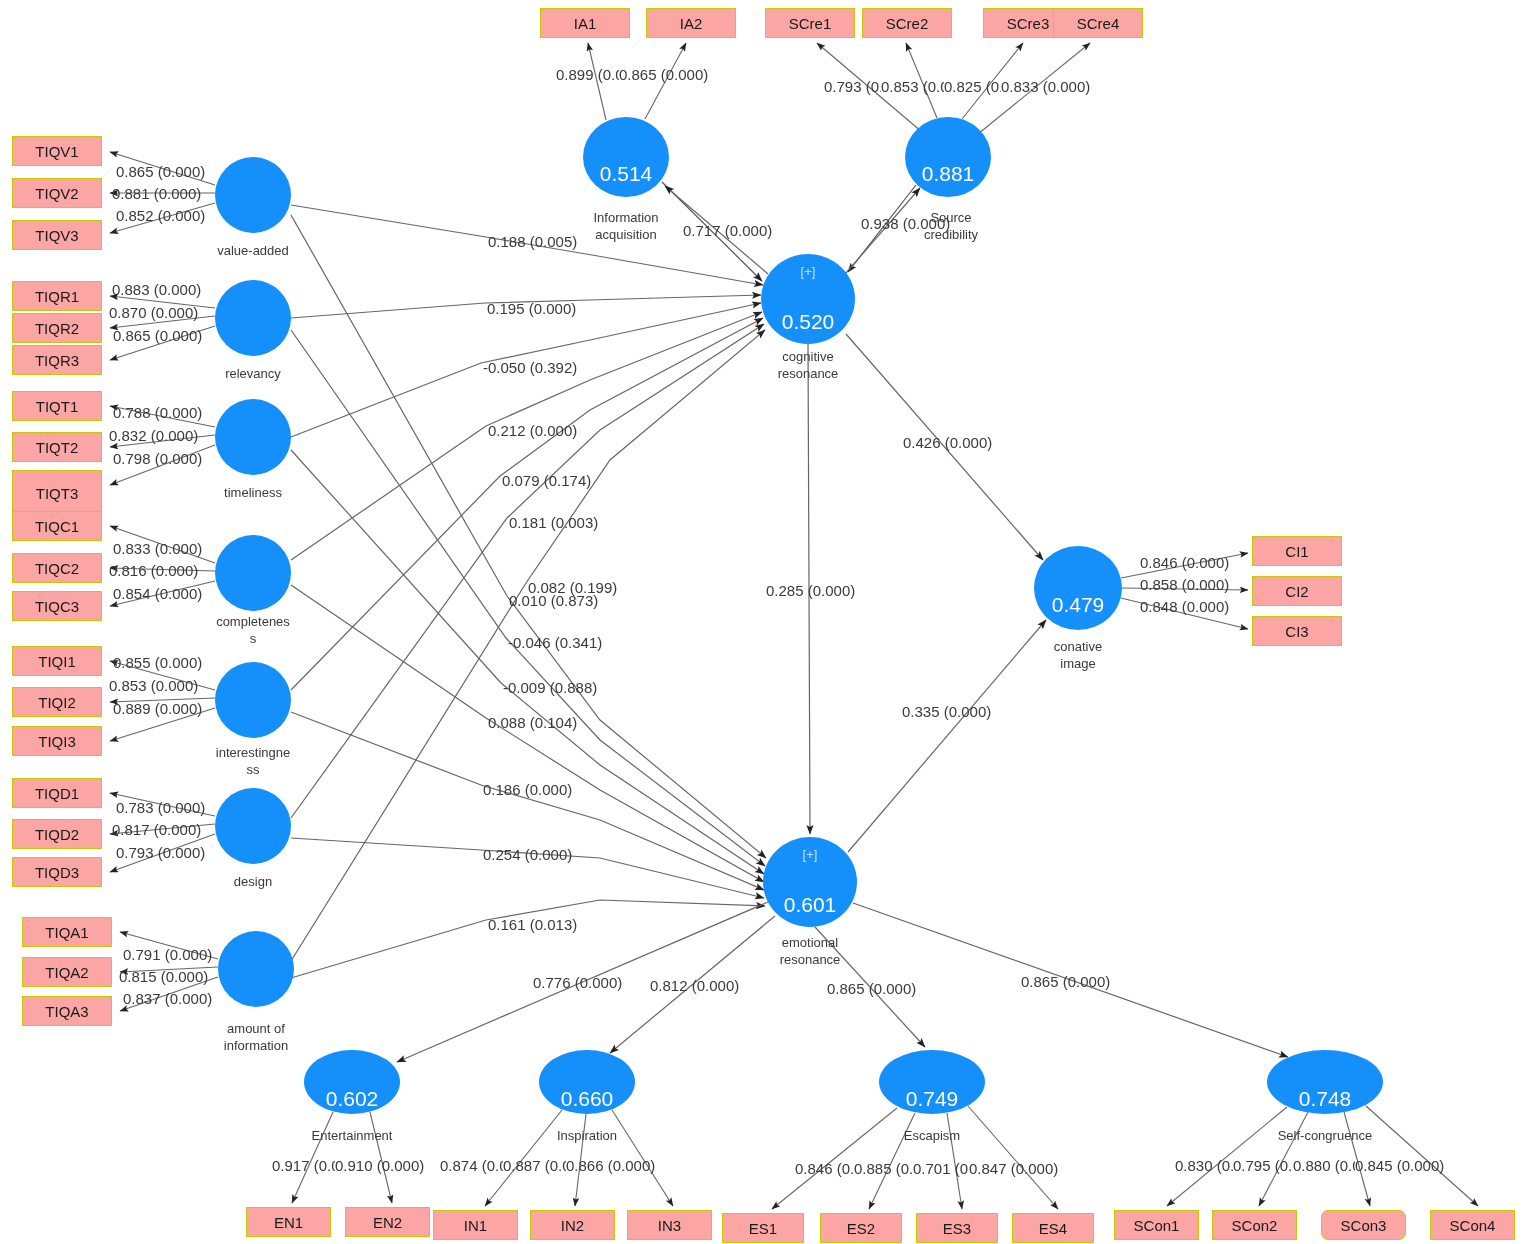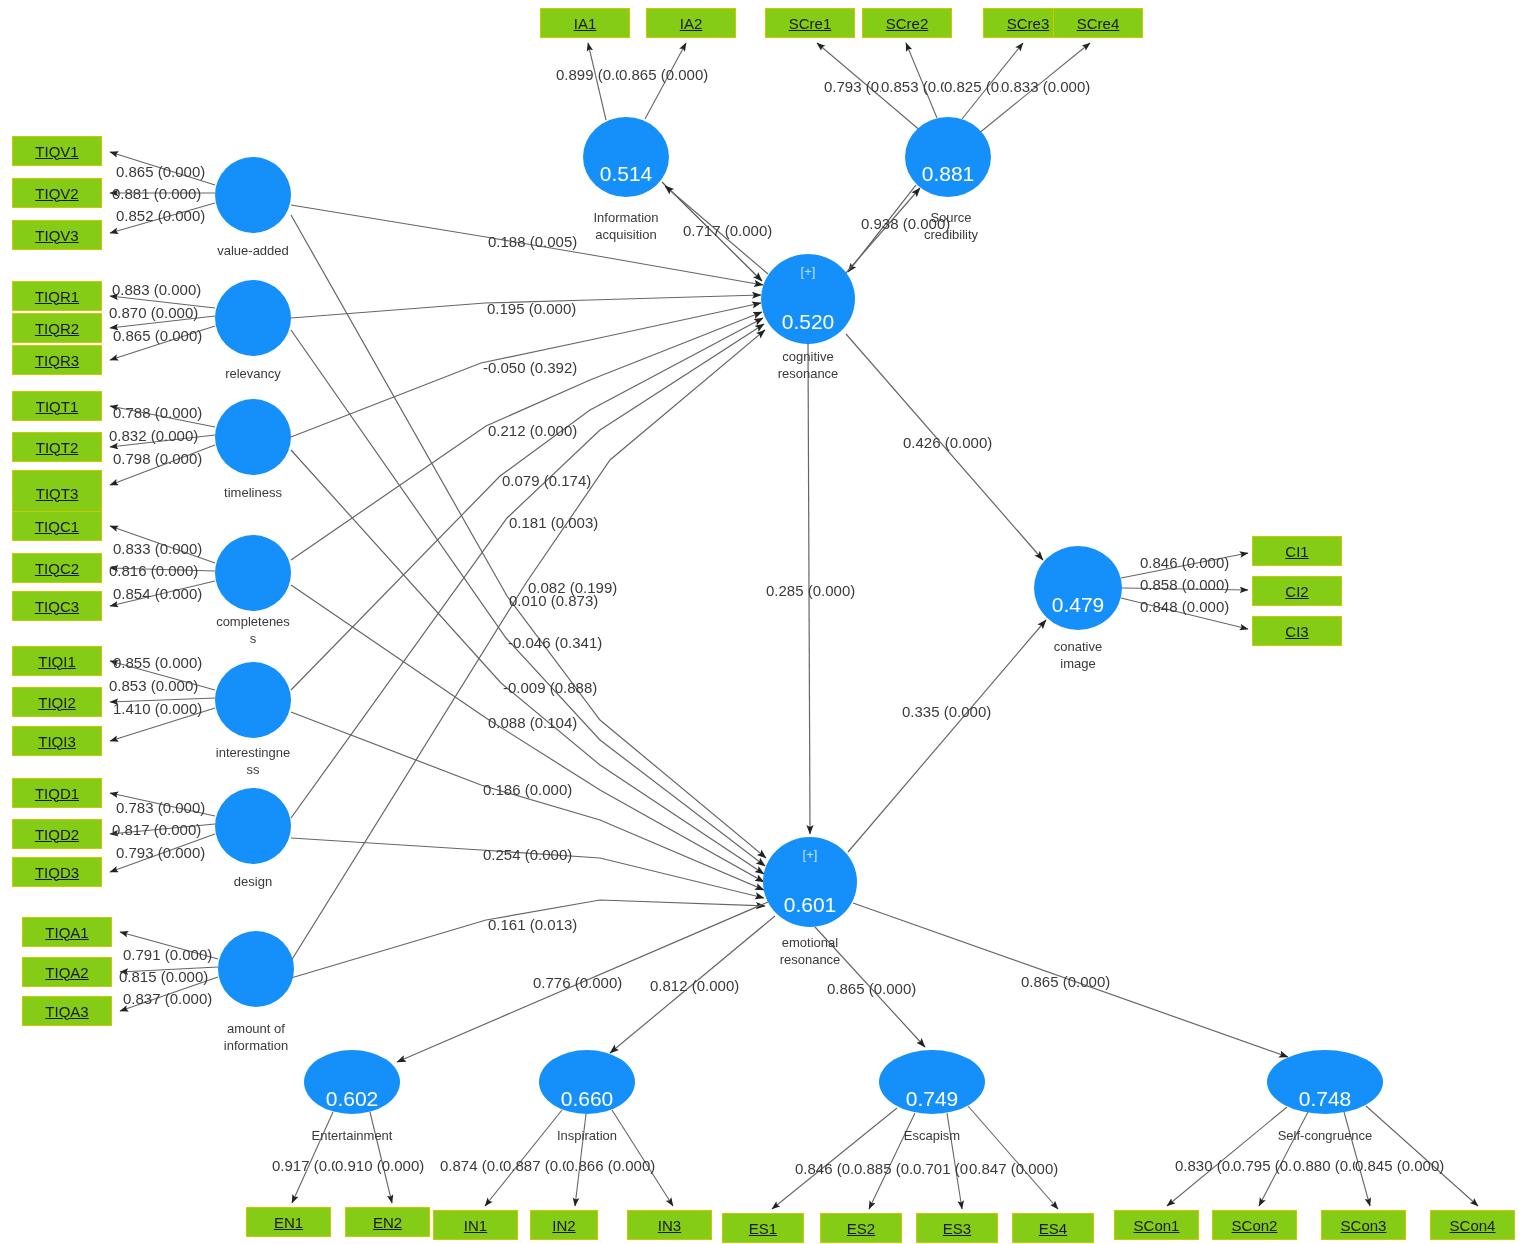--- a/index.html
+++ b/index.html
@@ -7,27 +7,26 @@
     position:relative;
     width:1535px;height:1244px;
     background:#ffffff;
     font-family:"Liberation Sans", sans-serif;
     overflow:hidden;
   }
   svg#diagram{position:absolute;left:0;top:0;width:1535px;height:1244px;}
 
   .ind-box{
     position:absolute;
-    background:#84cc16;
+    background:#fca5a5;
     border:1px solid #C9C900;
     box-sizing:border-box;
     display:flex;align-items:center;justify-content:center;
     font-size:15px;color:#1a1a1a;
     font-family:"Liberation Sans", sans-serif;
-    text-decoration:underline;
   }
   .node-shape{
     position:absolute;
     background:#1590FA;
     border-radius:50%;
     display:flex;align-items:center;justify-content:center;
     flex-direction:column;
     color:#ffffff;
     font-size:21px;
     font-family:"Liberation Sans", sans-serif;
@@ -257,21 +256,21 @@
       </div>
       <div class="ind-box" style="left: 246px; top: 1207px; width: 85px; height: 30px;">
         <span>EN1</span>
       </div>
       <div class="ind-box" style="left: 345px; top: 1207px; width: 85px; height: 30px;">
         <span>EN2</span>
       </div>
       <div class="ind-box" style="left: 433px; top: 1210px; width: 85px; height: 30px;">
         <span>IN1</span>
       </div>
-      <div class="ind-box" style="left: 530px; top: 1210px; width: 68px; height: 30px;">
+      <div class="ind-box" style="left: 530px; top: 1210px; width: 85px; height: 30px;">
         <span>IN2</span>
       </div>
       <div class="ind-box" style="left: 627px; top: 1210px; width: 85px; height: 30px;">
         <span>IN3</span>
       </div>
       <div class="ind-box" style="left: 722px; top: 1213px; width: 82px; height: 30px;">
         <span>ES1</span>
       </div>
       <div class="ind-box" style="left: 820px; top: 1213px; width: 82px; height: 30px;">
         <span>ES2</span>
@@ -281,21 +280,21 @@
       </div>
       <div class="ind-box" style="left: 1012px; top: 1213px; width: 82px; height: 30px;">
         <span>ES4</span>
       </div>
       <div class="ind-box" style="left: 1114px; top: 1210px; width: 85px; height: 30px;">
         <span>SCon1</span>
       </div>
       <div class="ind-box" style="left: 1212px; top: 1210px; width: 85px; height: 30px;">
         <span>SCon2</span>
       </div>
-      <div class="ind-box" style="left: 1321px; top: 1210px; width: 85px; height: 30px;">
+      <div class="ind-box" style="left: 1321px; top: 1210px; width: 85px; height: 30px; border-radius: 7px;">
         <span>SCon3</span>
       </div>
       <div class="ind-box" style="left: 1430px; top: 1210px; width: 85px; height: 30px;">
         <span>SCon4</span>
       </div>
     </div>
   <div id="nodes">
       <div class="node-shape" style="left: 215px; top: 157px; width: 76px; height: 76px;"></div>
       <div class="node-shape" style="left: 215px; top: 280px; width: 76px; height: 76px;"></div>
       <div class="node-shape" style="left: 215px; top: 399px; width: 76px; height: 76px;"></div>
@@ -367,21 +366,21 @@
       <div class="edge-label" style="left: 109px; top: 304px;">0.870 (0.000)</div>
       <div class="edge-label" style="left: 113px; top: 327px;">0.865 (0.000)</div>
       <div class="edge-label" style="left: 113px; top: 404px;">0.788 (0.000)</div>
       <div class="edge-label" style="left: 109px; top: 427px;">0.832 (0.000)</div>
       <div class="edge-label" style="left: 113px; top: 450px;">0.798 (0.000)</div>
       <div class="edge-label" style="left: 113px; top: 540px;">0.833 (0.000)</div>
       <div class="edge-label" style="left: 109px; top: 562px;">0.816 (0.000)</div>
       <div class="edge-label" style="left: 113px; top: 585px;">0.854 (0.000)</div>
       <div class="edge-label" style="left: 113px; top: 654px;">0.855 (0.000)</div>
       <div class="edge-label" style="left: 109px; top: 677px;">0.853 (0.000)</div>
-      <div class="edge-label" style="left: 113px; top: 700px;">1.410 (0.000)</div>
+      <div class="edge-label" style="left: 113px; top: 700px;">0.889 (0.000)</div>
       <div class="edge-label" style="left: 116px; top: 799px;">0.783 (0.000)</div>
       <div class="edge-label" style="left: 112px; top: 821px;">0.817 (0.000)</div>
       <div class="edge-label" style="left: 116px; top: 844px;">0.793 (0.000)</div>
       <div class="edge-label" style="left: 123px; top: 946px;">0.791 (0.000)</div>
       <div class="edge-label" style="left: 119px; top: 968px;">0.815 (0.000)</div>
       <div class="edge-label" style="left: 123px; top: 990px;">0.837 (0.000)</div>
       <div class="edge-label clip-label" style="left: 556px; top: 66px; width: 63px;">0.899 (0.000)</div>
       <div class="edge-label" style="left: 619px; top: 66px;">0.865 (0.000)</div>
       <div class="edge-label clip-label" style="left: 824px; top: 78px; width: 57px;">0.793 (0.000)</div>
       <div class="edge-label clip-label" style="left: 881px; top: 78px; width: 63px;">0.853 (0.000)</div>

